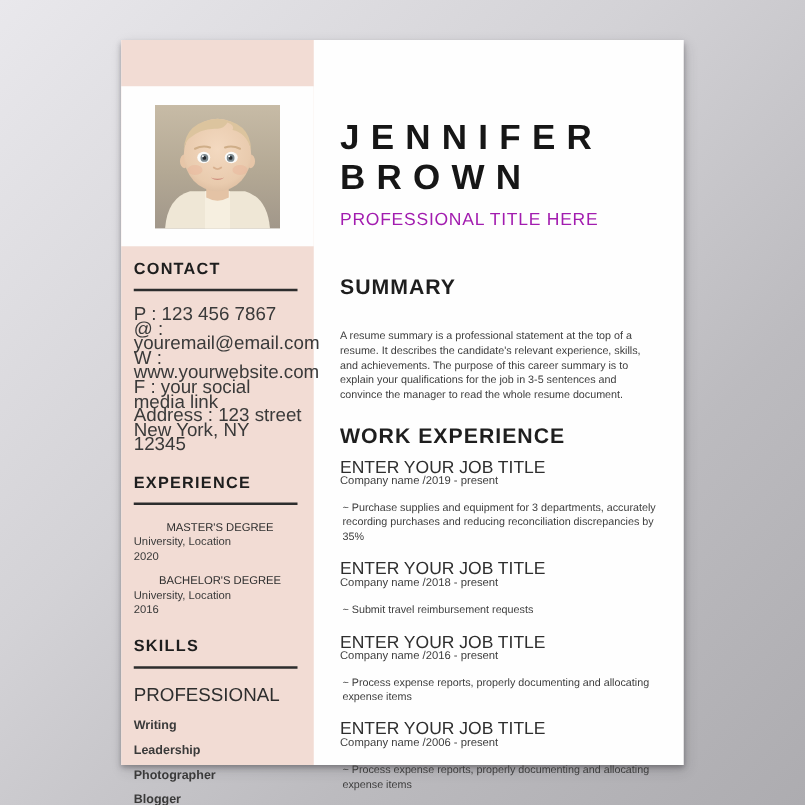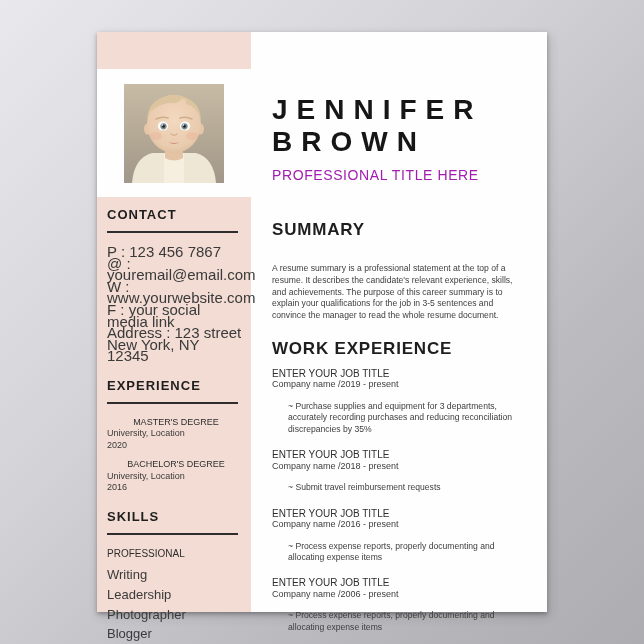--- a/index.html
+++ b/index.html
@@ -65,22 +65,22 @@
     color: #3a3a3a;
   }
   .edu-entry { margin: 0 0 8px 0; }
   .edu-degree {
     margin: 0;
     font-size: 9px; line-height: 11.4px;
     color: #2e2e2e;
     text-align: center;
   }
   .edu-line { margin: 0; font-size: 9px; line-height: 11.4px; }
-  .skill-cat { margin: 0 0 11px 0; font-size: 10px; color: #2e2e2e; }
-  .skill-item { margin: 0 0 10px 0; font-size: 13px; line-height: 9.6px; }
+  .skill-cat { margin: 0 0 11px 0; font-size: 15px; color: #2e2e2e; }
+  .skill-item { margin: 0 0 10px 0; font-size: 10px; line-height: 9.6px; font-weight: bold; }
 
   .main {
     position: absolute;
     left: 175px; top: 62px;
     width: 256px;
     color: #3d3d3d;
   }
   .name {
     margin: 0;
     font-size: 28px;
@@ -108,26 +108,26 @@
     margin: 23px 0 0 0;
     font-size: 8.6px;
     line-height: 11.8px;
     color: #3d3d3d;
   }
   .work-section { margin-top: 17px; }
   .work-entries { margin-top: 9px; }
   .job-head { margin: 0 0 10px 0; }
   .job-title {
     margin: 0;
-    font-size: 10px; line-height: 11.5px;
+    font-size: 14px; line-height: 11.5px;
     color: #2e2e2e;
   }
   .job-company { margin: 0; font-size: 9px; line-height: 11.5px; }
   .bullet {
-    margin: 0 0 14px 16px;
+    margin: 0 0 14px 2px;
     font-size: 8.6px;
     line-height: 11.4px;
     color: #3d3d3d;
   }
 </style>
 </head>
 <body>
 
 <div class="stage">
   <div class="poster">

